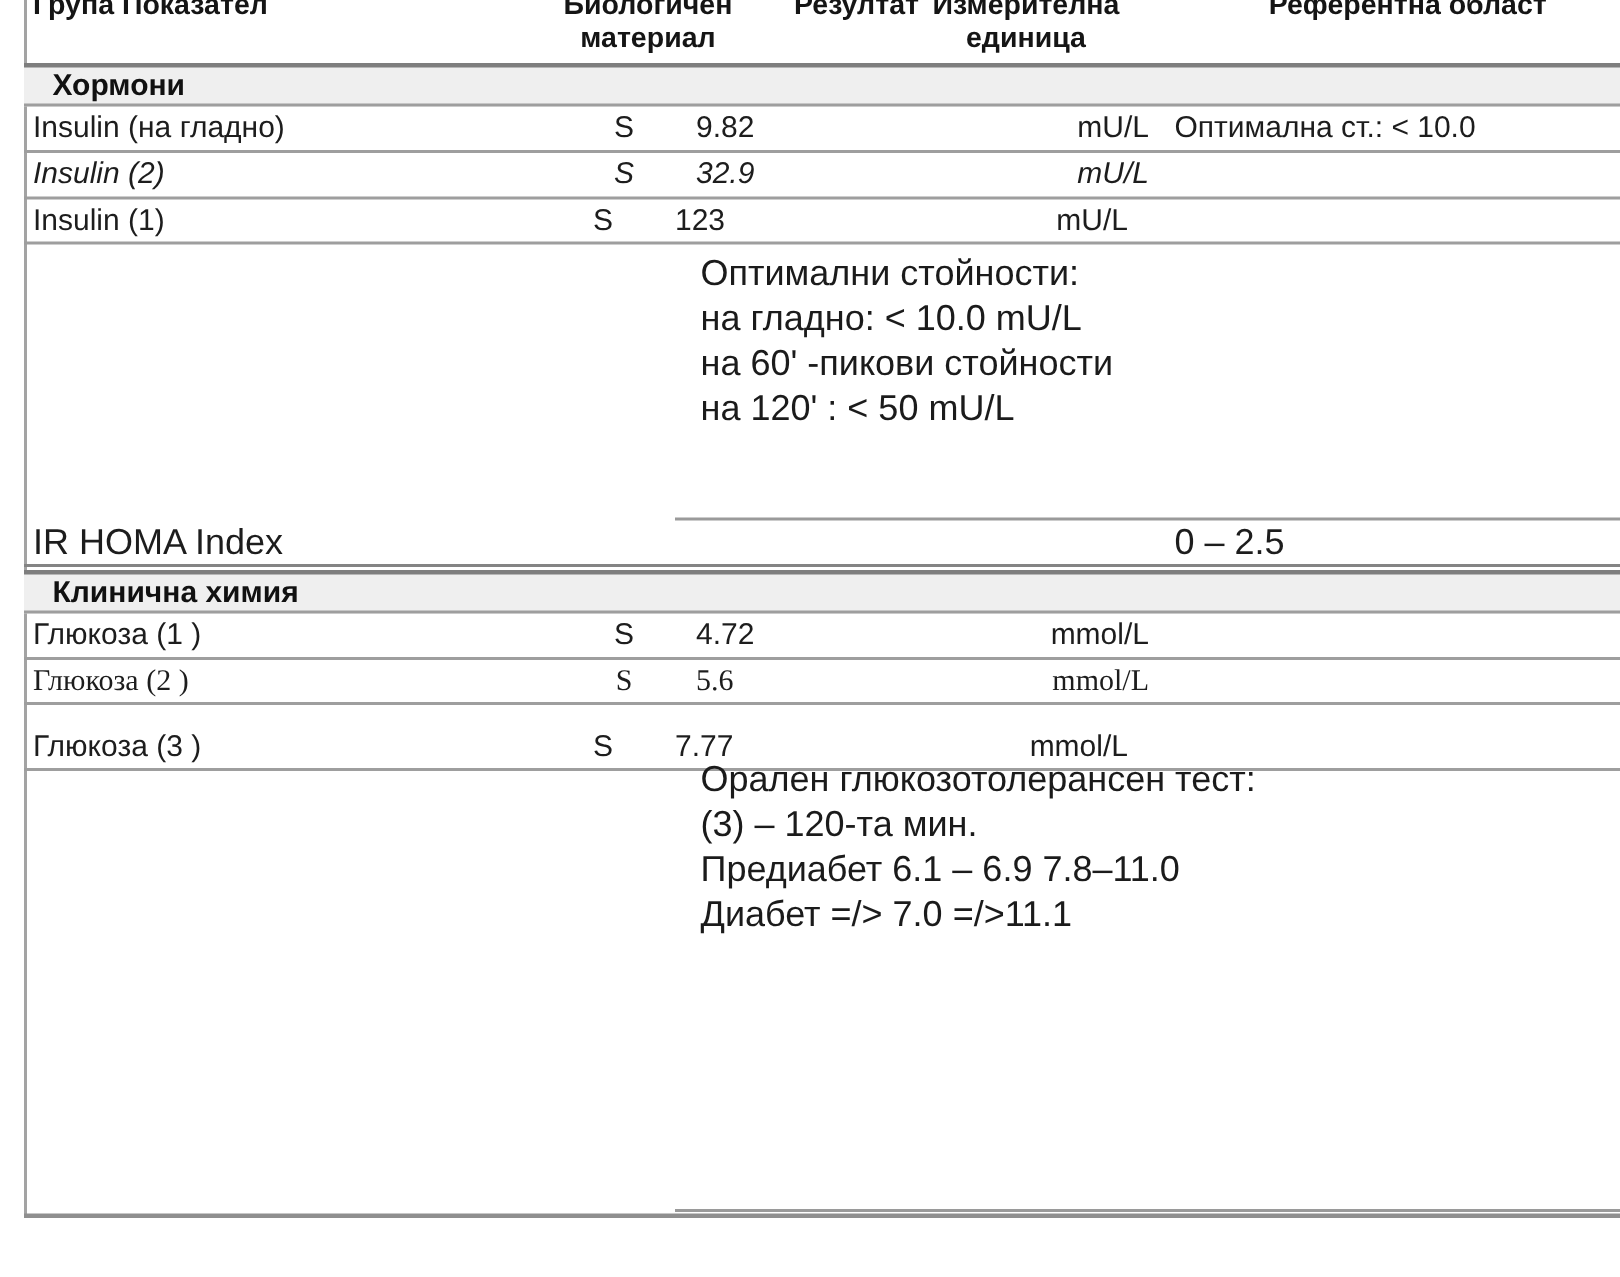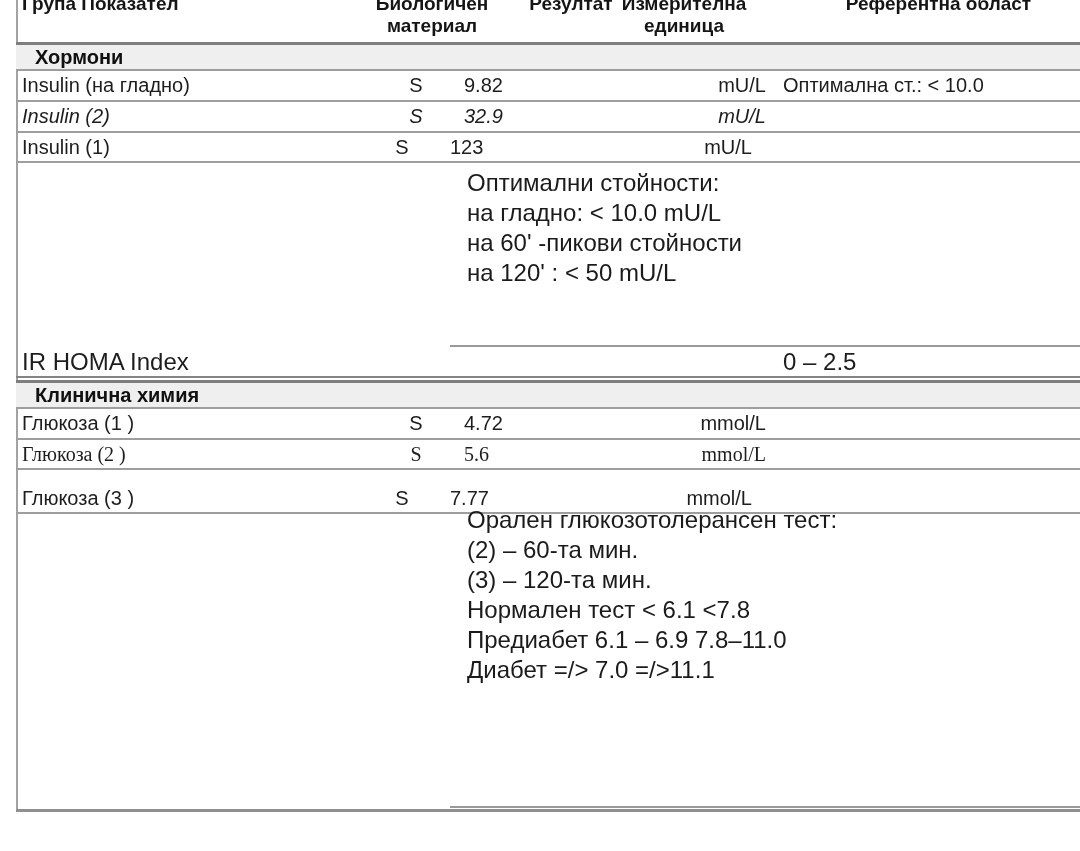--- a/index.html
+++ b/index.html
@@ -153,23 +153,21 @@
     <span class="cell c-name">Глюкоза (3 )</span>
     <span class="cell c-bio">S</span>
     <span class="cell c-result">7.77</span>
     <span class="cell c-unit">mmol/L</span>
   </div>
 
   <div class="row notes-row n2">
     <div class="note-cell"></div>
     <div class="note-text">
       <span class="note-line">Орален глюкозотолерансен тест:</span>
-      <span class="note-line">(2) – 60-та мин.</span>
       <span class="note-line">(3) – 120-та мин.</span>
-      <span class="note-line">Нормален тест &lt; 6.1 &lt;7.8</span>
       <span class="note-line">Предиабет 6.1 – 6.9 7.8–11.0</span>
       <span class="note-line">Диабет =/&gt; 7.0 =/&gt;11.1</span>
     </div>
   </div>
 
   <div class="bottom-border"></div>
 
 </div>
 
 </body></html>

